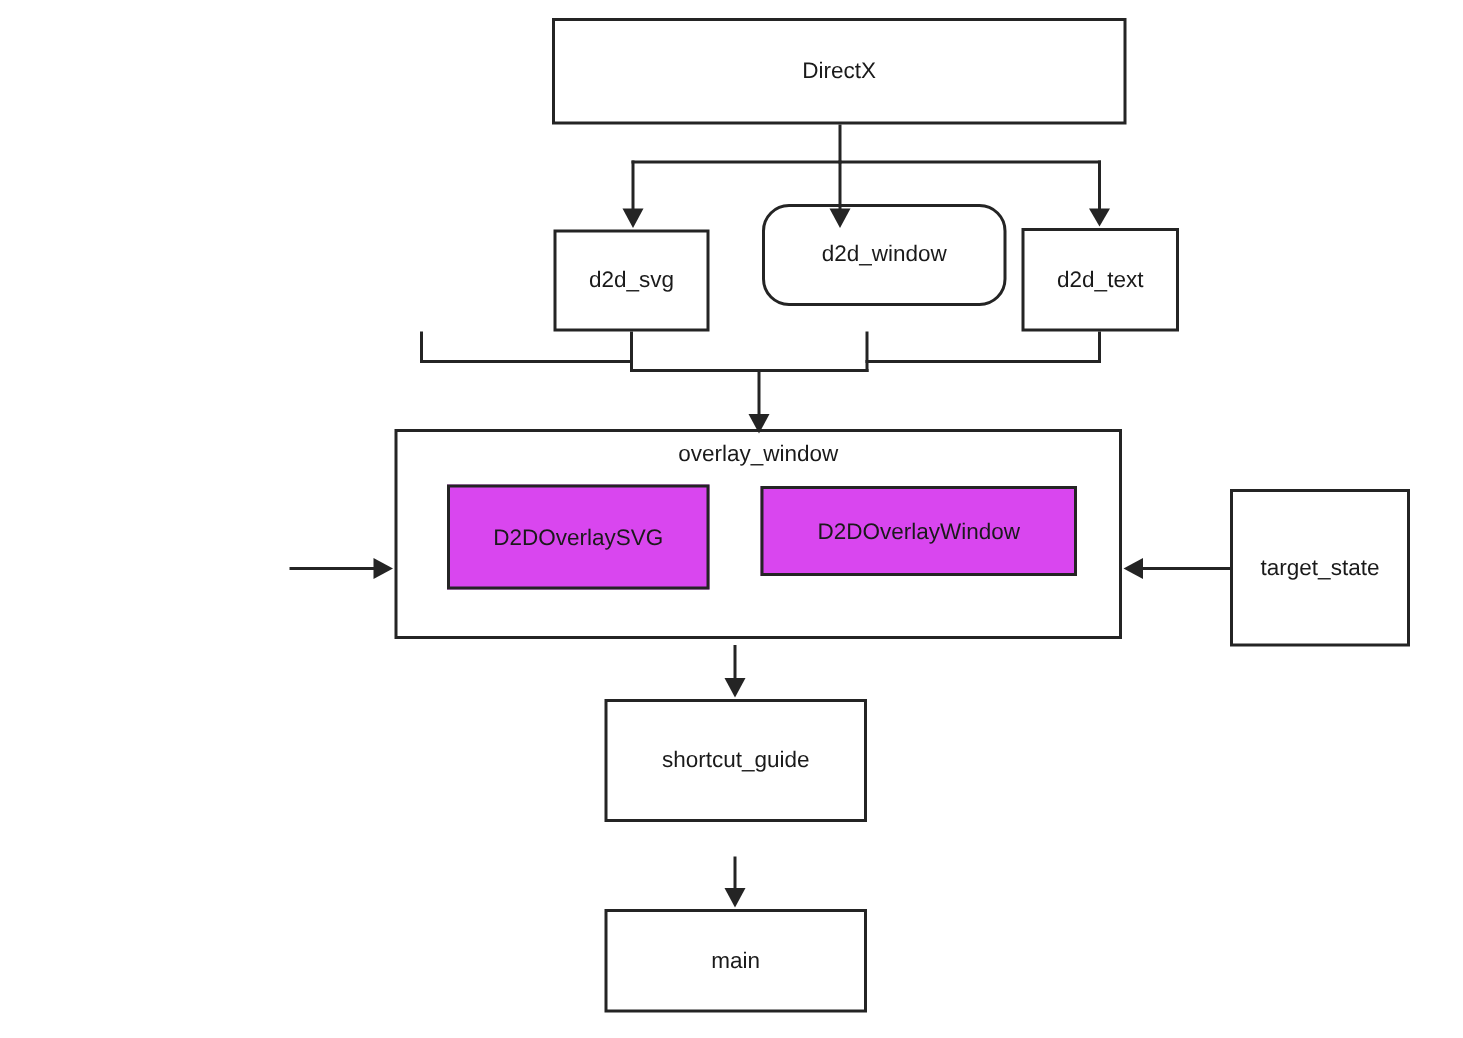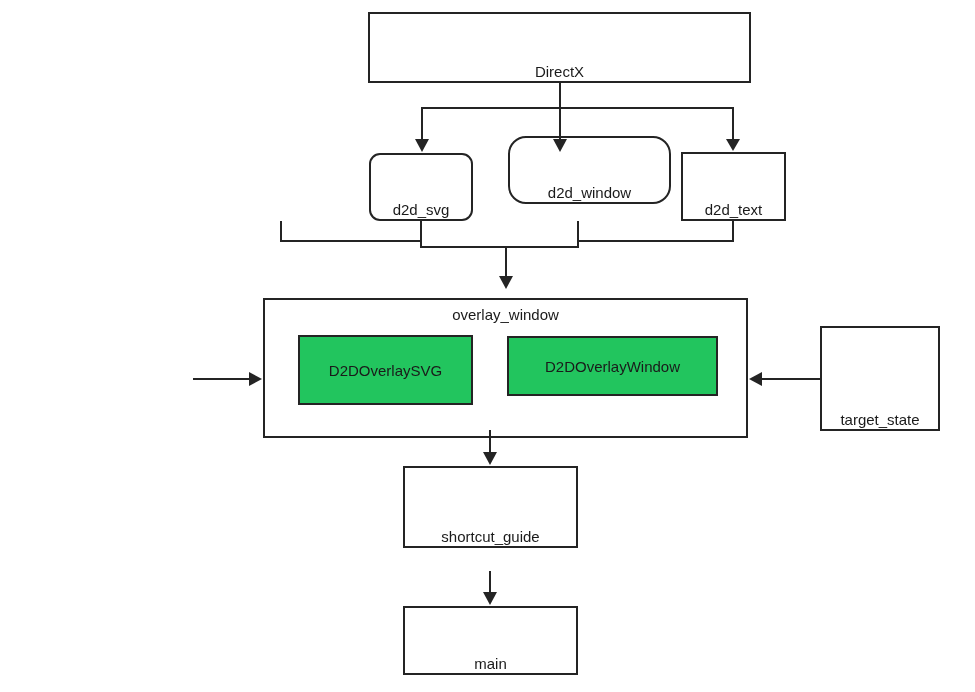--- a/index.html
+++ b/index.html
@@ -11,21 +11,21 @@
     font-family: "Liberation Sans", sans-serif;
     color: #1a1a1a;
     overflow: hidden;
   }
   .node {
     position: absolute;
     box-sizing: border-box;
     border: 2px solid #242424;
     background: #ffffff;
     display: flex;
-    align-items: flex-end;
+    align-items: center;
     justify-content: center;
     font-size: 15px;
     line-height: 1.2;
     white-space: nowrap;
   }
   .group {
     position: absolute;
     box-sizing: border-box;
     border: 2px solid #242424;
     background: #ffffff;
@@ -35,21 +35,21 @@
     top: 6px;
     left: 0;
     width: 100%;
     text-align: center;
     font-size: 15px;
   }
   .inner-node {
     position: absolute;
     box-sizing: border-box;
     border: 2px solid #242424;
-    background: #22c55e;
+    background: #d946ef;
     display: flex;
     align-items: center;
     justify-content: center;
     font-size: 15px;
     white-space: nowrap;
   }
   svg.edges {
     position: absolute;
     top: 0;
     left: 0;
@@ -61,33 +61,33 @@
 </head>
 <body>
 
 <div class="canvas">
 
   <div class="node" style="left:368px; top:12px; width:383px; height:71px;">
     <span>DirectX</span>
   </div>
 
 
-  <div class="node" style="left:369px; top:153px; width:104px; height:68px;border-radius:11px;">
+  <div class="node" style="left:369px; top:153px; width:104px; height:68px;">
     <span>d2d_svg</span>
   </div>
 
   <div class="node" style="left:508px; top:136px; width:163px; height:68px;border-radius:18px;">
     <span>d2d_window</span>
   </div>
 
   <div class="node" style="left:681px; top:152px; width:105px; height:69px;">
     <span>d2d_text</span>
   </div>
 
-  <div class="group" style="left:263px; top:298px; width:485px; height:140px;">
+  <div class="group" style="left:263px; top:286px; width:485px; height:140px;">
     <div class="group-label">overlay_window</div>
     <div class="inner-node" style="left:33px; top:35px; width:175px; height:70px;">
       <span>D2DOverlaySVG</span>
     </div>
     <div class="inner-node" style="left:242px; top:36px; width:211px; height:60px;">
       <span>D2DOverlayWindow</span>
     </div>
   </div>
 
 

